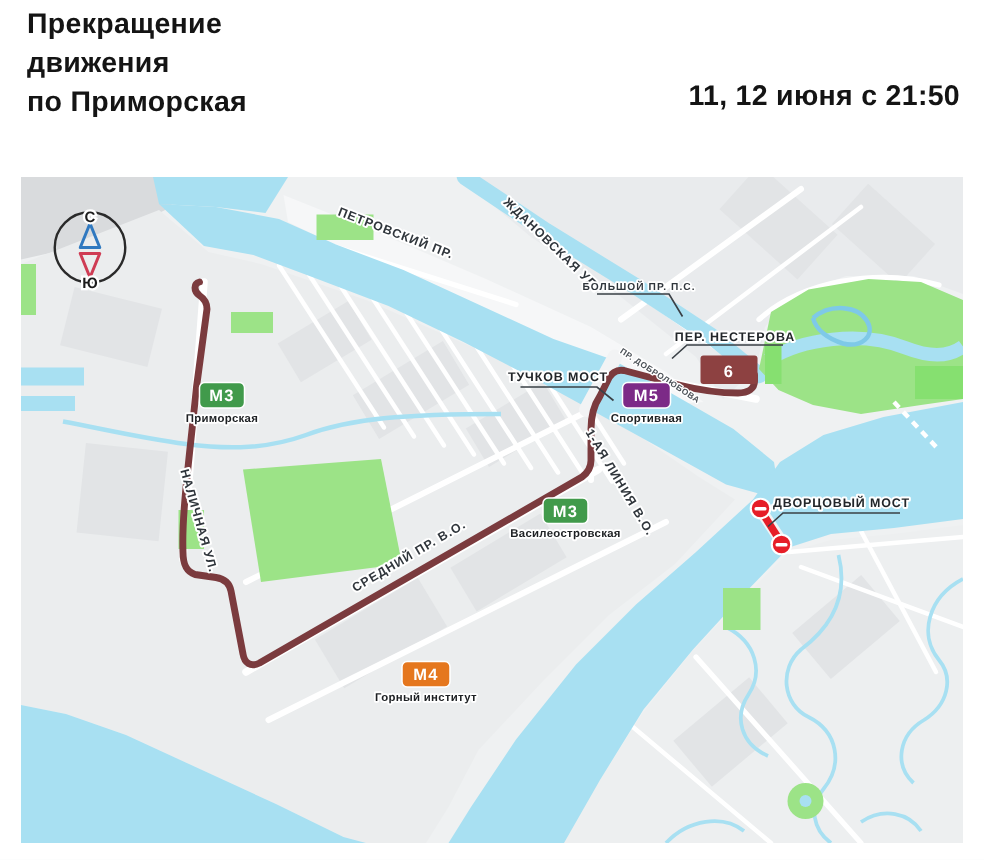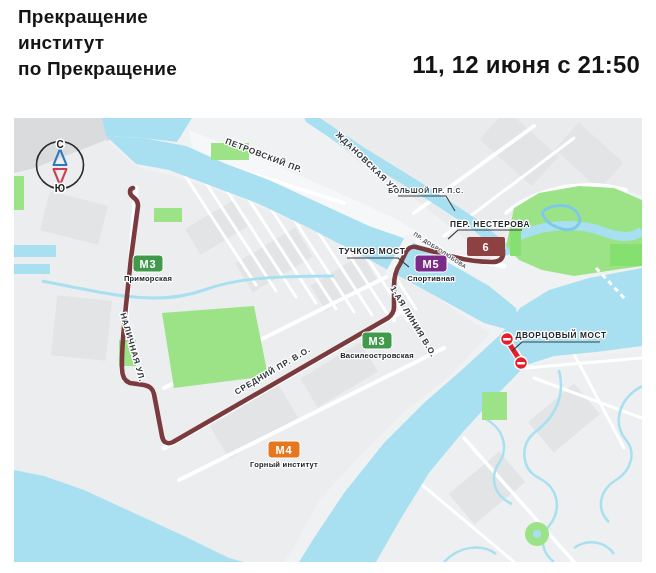--- a/index.html
+++ b/index.html
@@ -1,39 +1,39 @@
 <!DOCTYPE html>
 <html><head>
 <meta charset="utf-8">
 <style>
   html,body{margin:0;padding:0;background:#ffffff;}
   body{font-family:"Liberation Sans", sans-serif;}
   .page{position:relative;width:656px;height:573px;background:#ffffff;overflow:hidden;}
   .title{position:absolute;left:18px;top:4px;font-size:19px;line-height:26px;font-weight:700;color:#141414;letter-spacing:.2px;}
-  .schedule{position:absolute;right:16px;top:52px;font-size:24px;line-height:26px;font-weight:700;color:#141414;text-align:right;letter-spacing:.2px;}
+  .schedule{position:absolute;right:16px;top:52px;font-size:19px;line-height:26px;font-weight:700;color:#141414;text-align:right;letter-spacing:.2px;}
   .map-wrap{position:absolute;left:14px;top:118px;width:628px;height:444px;background:#eff1f2;}
   svg text{font-family:"Liberation Sans", sans-serif;}
   .street-lbl{font-size:8.3px;font-weight:700;fill:#30363c;letter-spacing:.7px;paint-order:stroke;stroke:#ffffff;stroke-width:2.6px;stroke-linejoin:round;}
   .street-lbl.small{font-size:6.8px;stroke-width:2.2px;}
   .street-lbl.tiny{font-size:5.6px;fill:#4c5258;letter-spacing:.4px;stroke-width:1.8px;}
   .poi-lbl{font-size:8.3px;font-weight:700;fill:#22262a;letter-spacing:.6px;paint-order:stroke;stroke:#ffffff;stroke-width:2.6px;stroke-linejoin:round;}
   .station-lbl{font-size:7.6px;font-weight:700;fill:#1d2023;letter-spacing:.2px;paint-order:stroke;stroke:#ffffff;stroke-width:2.4px;stroke-linejoin:round;text-anchor:middle;}
   .badge-txt{font-size:11px;font-weight:700;fill:#ffffff;letter-spacing:.8px;text-anchor:middle;}
   .compass-lbl{font-size:10px;font-weight:700;fill:#1c1c1c;paint-order:stroke;stroke:#ffffff;stroke-width:3px;text-anchor:middle;}
   .pointer{stroke:#3a4046;stroke-width:1.1;fill:none;}
 </style>
 </head>
 <body>
 
 <div class="page">
 
   <div class="title">
     <div>Прекращение</div>
-    <div>институт</div>
-    <div>по Прекращение</div>
+    <div>движения</div>
+    <div>по Приморская</div>
   </div>
 
   <div class="schedule">
     <div>11, 12 июня с 21:50</div>
   </div>
 
   <div class="map-wrap">
   <svg width="628" height="444" viewBox="0 0 628 444">
 
     <rect x="0" y="0" width="628" height="444" fill="#eff1f2"></rect>

